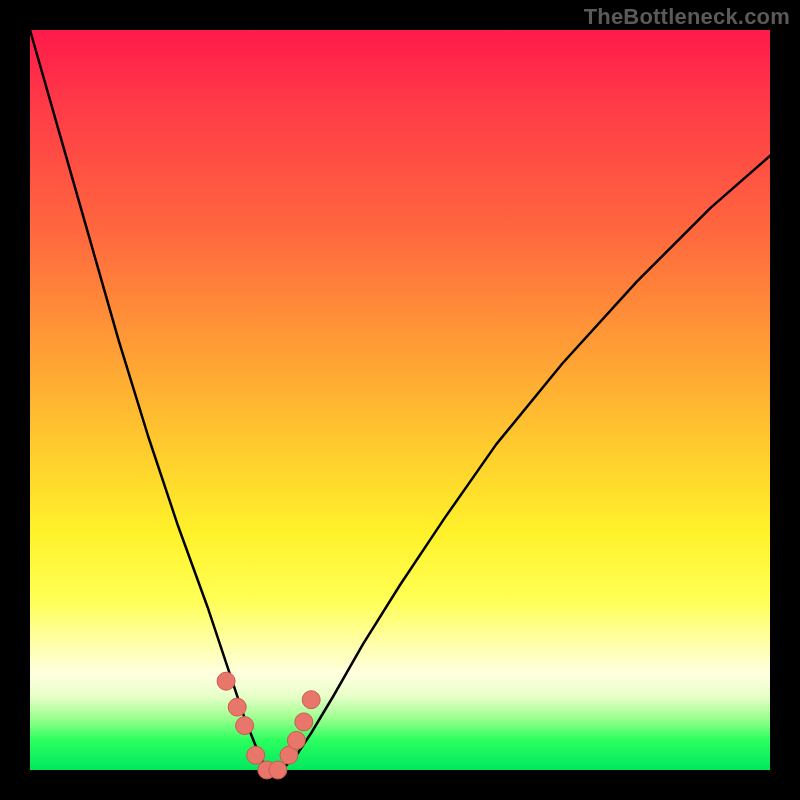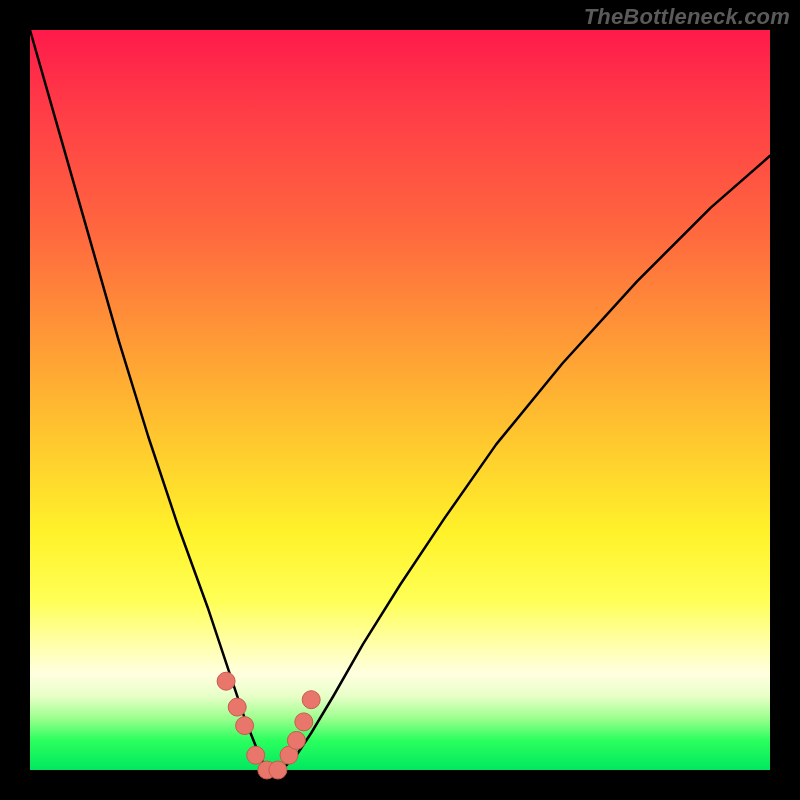--- a/index.html
+++ b/index.html
@@ -11,21 +11,20 @@
     background: #000;
     font-family: Arial, Helvetica, sans-serif;
   }
   .frame {
     position: absolute;
     left: 0;
     top: 0;
     width: 800px;
     height: 800px;
     background: #000;
-    font-style: italic;
   }
   .plot {
     position: absolute;
     left: 30px;
     top: 30px;
     width: 740px;
     height: 740px;
     
     background: linear-gradient(
       to bottom,

